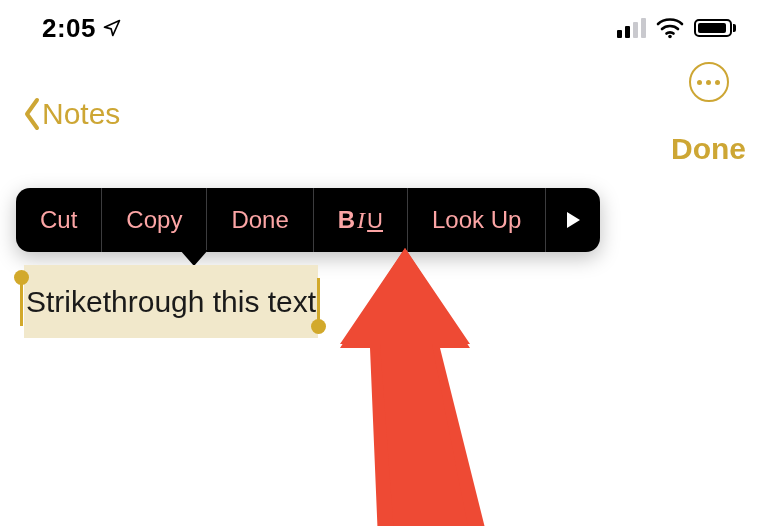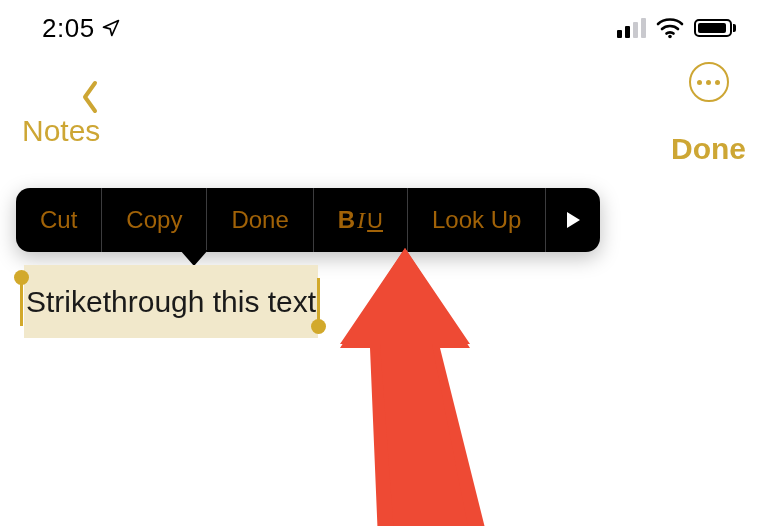--- a/index.html
+++ b/index.html
@@ -1,45 +1,45 @@
 <!DOCTYPE html>
 <html><head>
   <meta charset="utf-8">
   <style>
     * { margin:0; padding:0; box-sizing:border-box; font-family:-apple-system, "Helvetica Neue", Helvetica, Arial, sans-serif; }
     html,body{ width:768px; height:526px; background:#ffffff; overflow:hidden; position:relative; }
     
     .status-bar{ position:absolute; top:0; left:0; right:0; height:56px; display:flex; align-items:center; justify-content:space-between; padding:0 32px 0 42px; }
-    .status-time{ font-size:26px; font-weight:400; letter-spacing:0.5px; display:flex; align-items:center; gap:6px;}
+    .status-time{ font-size:26px; font-weight:700; letter-spacing:0.5px; display:flex; align-items:center; gap:6px;}
     .loc-icon svg{ width:20px; height:20px; display:block; }
     .status-right{ display:flex; align-items:center; gap:10px; }
     .sig-bars{ display:flex; align-items:flex-end; gap:3px; height:20px;}
     .sig-bars span{ width:5px; border-radius:1px; background:#c9c9ce;}
     .sig-bars span.on{ background:#000;}
     .sig-bars span:nth-child(1){ height:8px;} .sig-bars span:nth-child(2){ height:12px;}
     .sig-bars span:nth-child(3){ height:16px;} .sig-bars span:nth-child(4){ height:20px;}
     .wifi-icon svg{ width:28px; height:22px; display:block;}
     .battery{ display:flex; align-items:center;}
     .battery-body{ width:38px; height:18px; border:2px solid #000; border-radius:5px; position:relative; padding:2px;}
     .battery-fill{ background:#000; height:100%; border-radius:2px;}
     .battery-cap{ width:3px; height:8px; background:#000; border-radius:0 2px 2px 0; margin-left:1px;}
 
     
     .nav-bar{ position:absolute; top:86px; left:0; right:0; height:56px; display:flex; align-items:center; justify-content:space-between; padding:0 22px; }
-    .nav-left{ display:flex; align-items:flex-end; gap:0; color:#cda634;flex-direction:column; }
+    .nav-left{ display:flex; align-items:flex-start; gap:0; color:#cda634; }
     .chevron-back svg{ width:20px; height:34px; display:block; stroke:#cda634;}
     .nav-title{ font-size:30px; font-weight:400; color:#cda634;}
     .nav-right{ display:flex; align-items:center; gap:30px; color:#cda634;flex-direction:column;}
     .more-circle{ width:40px; height:40px; border:2.5px solid #cda634; border-radius:50%; display:flex; align-items:center; justify-content:center;}
     .more-dots{ display:flex; gap:4px;}
     .more-dots span{ width:5px; height:5px; background:#cda634; border-radius:50%;}
     .done-btn{ font-size:30px; font-weight:600; color:#cda634;}
 
     
-    .edit-menu{ position:absolute; top:188px; left:16px; height:64px; background:#000; border-radius:14px; display:flex; align-items:stretch; color:#a16207; font-size:24px; box-shadow:0 6px 20px rgba(0,0,0,.25);}
+    .edit-menu{ position:absolute; top:188px; left:16px; height:64px; background:#000; border-radius:14px; display:flex; align-items:stretch; color:#fca5a5; font-size:24px; box-shadow:0 6px 20px rgba(0,0,0,.25);}
     .edit-menu::after{ 
       content:""; position:absolute; left:164px; bottom:-14px; width:0;height:0;
       border-left:14px solid transparent; border-right:14px solid transparent; border-top:16px solid #000;}
     .menu-item{ display:flex; align-items:center; justify-content:center; border-right:1px solid #3c3c3e; padding:0 24px; white-space:nowrap;}
     .menu-item:last-child{ border-right:none; padding:0 18px;}
     .biu{ display:flex; align-items:baseline; gap:2px;}
     .biu-b{ font-weight:800; font-size:24px;}
     .biu-i{ font-style:italic; font-family:"Times New Roman",serif; font-size:24px;}
     .biu-u{ text-decoration:underline; font-size:22px;}
     .menu-more-arrow svg{ width:18px; height:20px; display:block; fill:#fff;}

